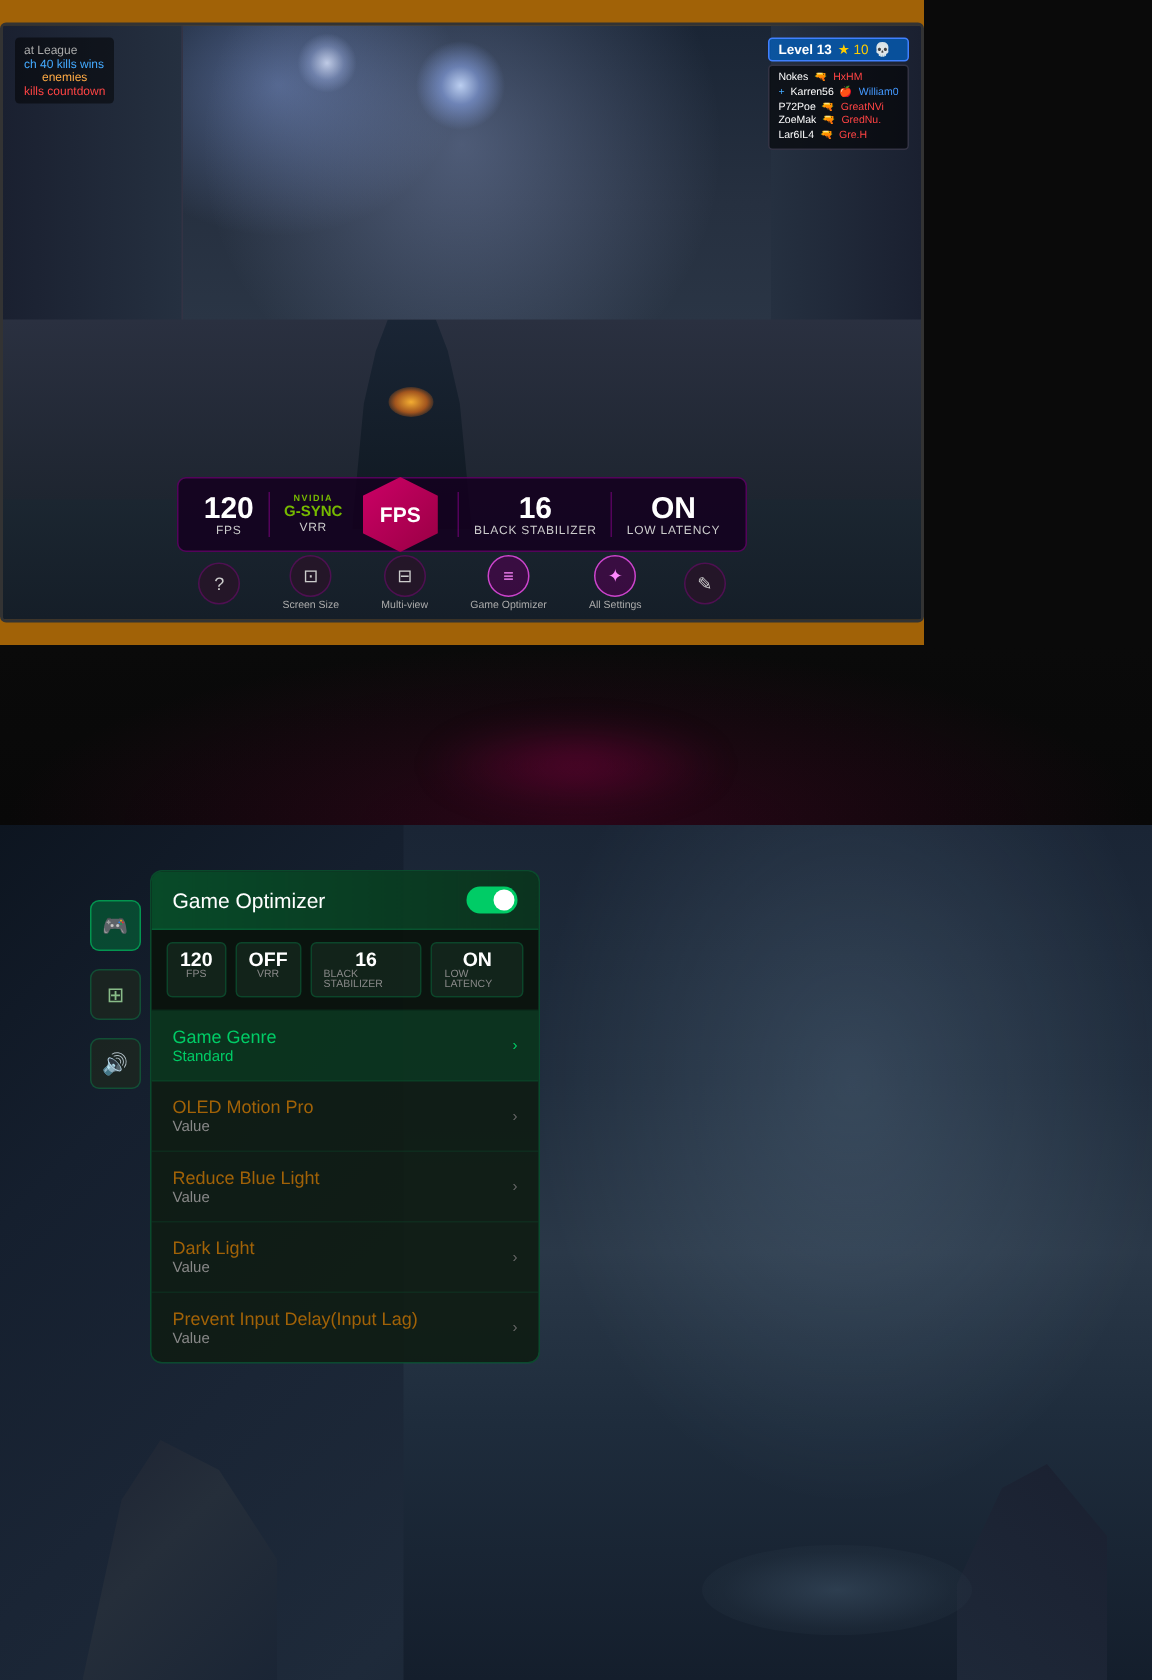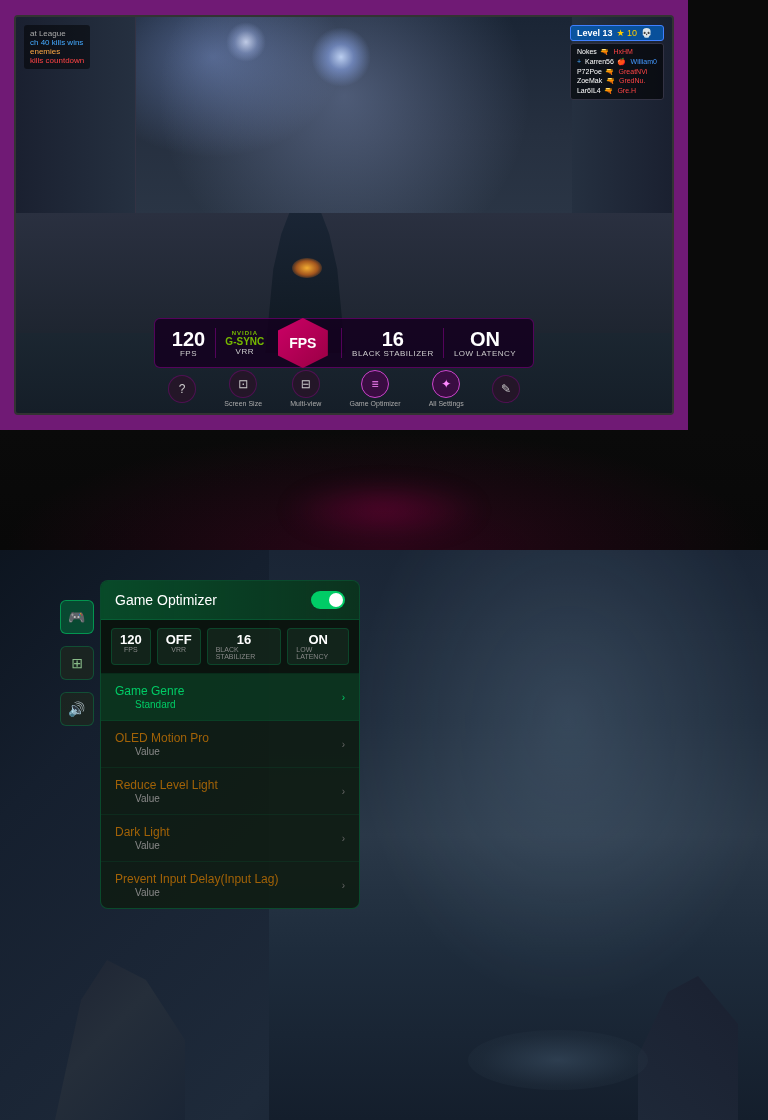--- a/index.html
+++ b/index.html
@@ -8,24 +8,24 @@
       width: 768px;
       height: 1120px;
       background: #0a0a0a;
       font-family: 'Arial', sans-serif;
       overflow: hidden;
       position: relative;
     }
 
     
     #top-section {
-      width: 688px;
+      width: 616px;
       height: 430px;
       position: relative;
-      background: #701a75;
+      background: #a16207;
       display: flex;
       align-items: center;
       justify-content: center;
     }
 
     .game-screen {
       width: 660px;
       height: 400px;
       position: relative;
       background: linear-gradient(160deg, #1a2a3a 0%, #2a3a4a 20%, #3a4a5a 40%, #2a3040 60%, #1a2030 80%, #0a1020 100%);
@@ -151,21 +151,21 @@
     .hud-top-left {
       position: absolute;
       top: 8px; left: 8px;
       background: rgba(0,0,0,0.5);
       padding: 4px 6px;
       border-radius: 3px;
     }
 
     .hud-title { color: #aaa; font-size: 8px; }
     .hud-score { color: #4af; font-size: 8px; }
-    .hud-kills { color: #fa4; font-size: 8px; }
+    .hud-kills { color: #fa4; font-size: 8px; text-align: center; }
     .hud-countdown { color: #f44; font-size: 8px; }
 
     
     .score-strip {
       position: absolute;
       bottom: 45px;
       left: 50%; transform: translateX(-50%);
       width: 380px;
       height: 50px;
       background: rgba(20,0,30,0.85);
@@ -468,21 +468,20 @@
     .menu-item-name {
       color: #a16207;
       font-size: 12px;
     }
 
     .menu-item-name.green { color: #00cc66; }
 
     .menu-item-value {
       color: #00cc66;
       font-size: 10px;
-      margin-left: 20px;
     }
 
     .menu-item-value.gray { color: #888; }
 
     .chevron-icon {
       color: #666;
       font-size: 10px;
     }
 
     .chevron-icon.green { color: #00cc66; }
@@ -657,21 +656,21 @@
     <div class="menu-item">
       <div class="menu-item-left">
         <span class="menu-item-name">OLED Motion Pro</span>
         <span class="menu-item-value gray">Value</span>
       </div>
       <span class="chevron-icon">›</span>
     </div>
 
     <div class="menu-item">
       <div class="menu-item-left">
-        <span class="menu-item-name">Reduce Level Light</span>
+        <span class="menu-item-name">Reduce Blue Light</span>
         <span class="menu-item-value gray">Value</span>
       </div>
       <span class="chevron-icon">›</span>
     </div>
 
     <div class="menu-item">
       <div class="menu-item-left">
         <span class="menu-item-name">Dark Light</span>
         <span class="menu-item-value gray">Value</span>
       </div>

